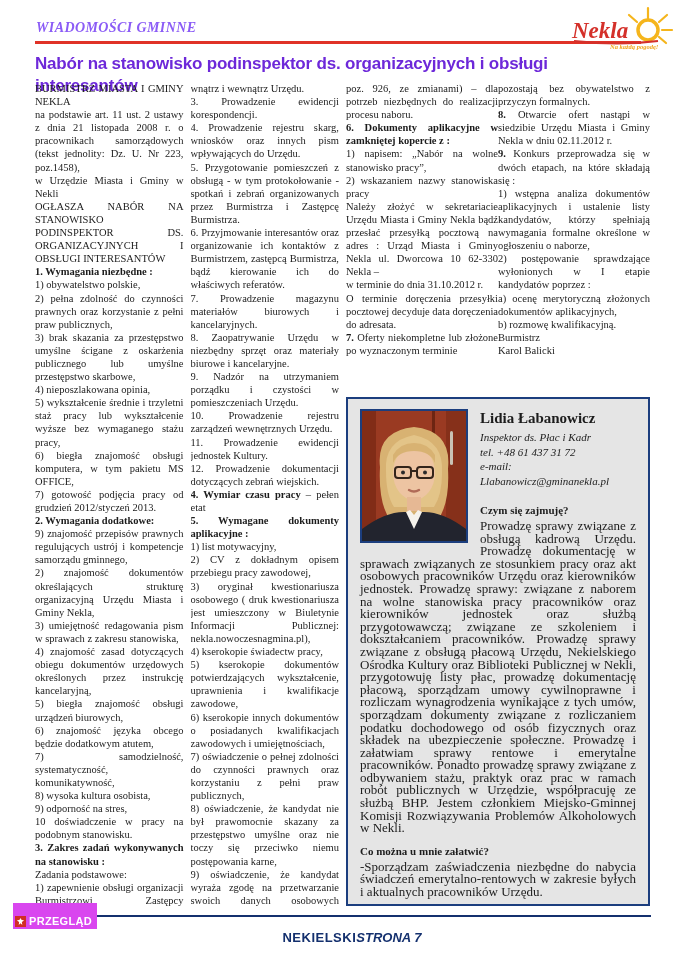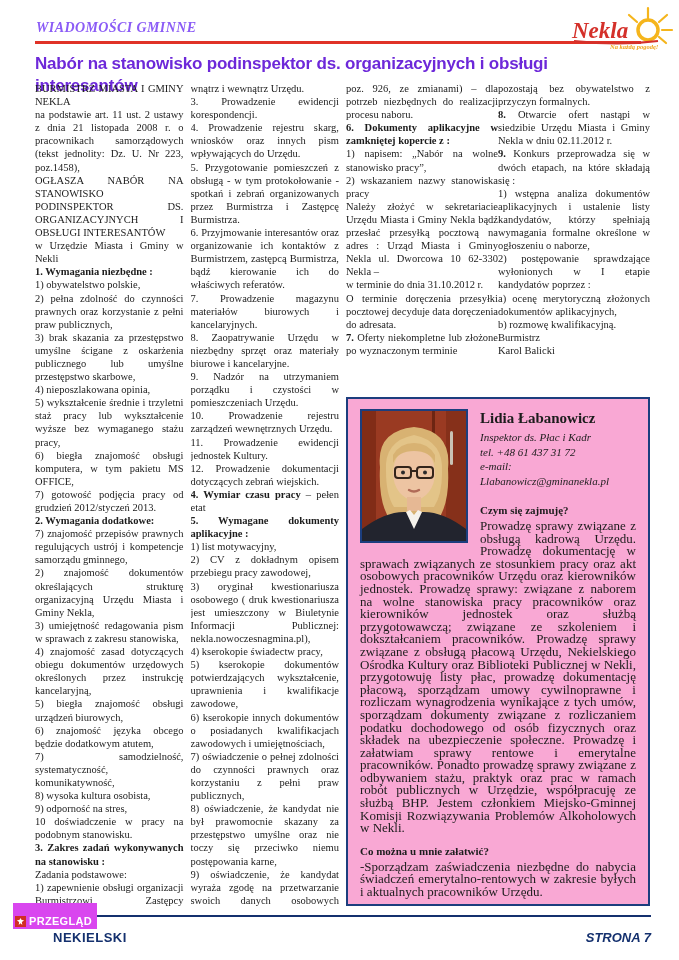--- a/index.html
+++ b/index.html
@@ -30,21 +30,21 @@
   .right-wrap{width:304px;display:flex;flex-direction:column;}
   .right-cols{display:flex;height:306px;overflow:hidden;}
   .right-cols .col{flex:1;}
   p.para{margin:0;text-align:justify;font-size:10.5px;line-height:13.1px;}
   p.para b{font-weight:bold;}
   .c{text-align:center;}
   .g{margin-top:11px;}
   .sig{text-align:right;}
   
   .profile-box{
-    flex:1;margin-top:9px;border:2px solid #1c3e7e;background:#f9a8d4;
+    flex:1;margin-top:9px;border:2px solid #1c3e7e;background:#e5e5e5;
     padding:10px 12px;overflow:hidden;
   }
   .portrait{
     float:left;width:104px;height:130px;border:2px solid #1c3e7e;
     margin:0 12px 6px 0;background:#9a3a22;
   }
   .portrait svg{display:block;}
   .profile-name{font:bold 15px/19px "Liberation Serif",serif;margin:0 0 2px;}
   .profile-meta{font:italic 11px/14.5px "Liberation Serif",serif;margin:0;}
   .name-block{margin-bottom:16px;}
@@ -55,21 +55,21 @@
   .footer-row1{display:flex;align-items:center;}
   .paper-bar{
     background:#d946ef;color:#fff;display:flex;align-items:center;gap:3px;
     padding:12px 5px 1px 2px;font:bold 11px/13px "Liberation Sans",sans-serif;letter-spacing:.3px;
   }
   .eagle-icon{
     width:11px;height:11px;background:#d12d26;color:#fff;display:inline-flex;
     align-items:center;justify-content:center;font-size:8px;line-height:11px;
   }
   .footer-line{flex:1;height:2px;background:#14306e;}
-  .footer-row2{display:flex;justify-content:space-between;align-items:flex-start;margin-top:1px;margin-left:40px;}
+  .footer-row2{display:flex;justify-content:center;align-items:flex-start;margin-top:1px;margin-left:40px;}
   .paper-sub{font:bold 13px "Liberation Sans",sans-serif;color:#14306e;letter-spacing:.5px;}
   .page-label{font:bold italic 13px "Liberation Sans",sans-serif;color:#14306e;margin-right:0px;}
 </style>
 </head>
 <body>
 
 <div class="masthead-title">WIADOMOŚCI GMINNE</div>
 <div class="red-rule"></div>
 <div class="nekla-logo">
   <svg width="104" height="44" viewBox="0 0 104 44">
@@ -86,32 +86,32 @@
     <text x="40" y="43" font-family="Liberation Serif, serif" font-style="italic" font-weight="bold" font-size="6.5" fill="#f0a519">Na każdą pogodę!</text>
   </svg>
 </div>
 
 <div class="headline">Nabór na stanowisko podinspektor ds. organizacyjnych i obsługi interesantów</div>
 
 <div class="main">
   <div class="col">
       <p class="para c">BURMISTRZ MIASTA I GMINY NEKLA</p>
       <p class="para">na podstawie art. 11 ust. 2 ustawy z dnia 21 listopada 2008 r. o pracownikach samorządowych (tekst jednolity: Dz. U. Nr 223, poz.1458),</p>
+      <p class="para c">w Urzędzie Miasta i Gminy w Nekli</p>
       <p class="para c">OGŁASZA NABÓR NA STANOWISKO PODINSPEKTOR DS. ORGANIZACYJNYCH I OBSŁUGI INTERESANTÓW</p>
-      <p class="para c">w Urzędzie Miasta i Gminy w Nekli</p>
       <p class="para"><b>1. Wymagania niezbędne :</b></p>
       <p class="para">1) obywatelstwo polskie,</p>
       <p class="para">2) pełna zdolność do czynności prawnych oraz korzystanie z pełni praw publicznych,</p>
       <p class="para">3) brak skazania za przestępstwo umyślne ścigane z oskarżenia publicznego lub umyślne przestępstwo skarbowe,</p>
       <p class="para">4) nieposzlakowana opinia,</p>
       <p class="para">5) wykształcenie średnie i trzyletni staż pracy lub wykształcenie wyższe bez wymaganego stażu pracy,</p>
       <p class="para">6) biegła znajomość obsługi komputera, w tym pakietu MS OFFICE,</p>
       <p class="para">7) gotowość podjęcia pracy od grudzień 2012/styczeń 2013.</p>
       <p class="para g"><b>2. Wymagania dodatkowe:</b></p>
-      <p class="para">7) znajomość przepisów prawnych regulujących ustrój i kompetencje samorządu gminnego,</p>
+      <p class="para">9) znajomość przepisów prawnych regulujących ustrój i kompetencje samorządu gminnego,</p>
       <p class="para">2) znajomość dokumentów określających strukturę organizacyjną Urzędu Miasta i Gminy Nekla,</p>
       <p class="para">3) umiejętność redagowania pism w sprawach z zakresu stanowiska,</p>
       <p class="para">4) znajomość zasad dotyczących obiegu dokumentów urzędowych określonych przez instrukcję kancelaryjną,</p>
       <p class="para">5) biegła znajomość obsługi urządzeń biurowych,</p>
       <p class="para">6) znajomość języka obcego będzie dodatkowym atutem,</p>
       <p class="para">7) samodzielność, systematyczność, komunikatywność,</p>
       <p class="para">8) wysoka kultura osobista,</p>
       <p class="para">9) odporność na stres,</p>
       <p class="para">10 doświadczenie w pracy na podobnym stanowisku.</p>
       <p class="para g"><b>3. Zakres zadań wykonywanych na stanowisku :</b></p>

